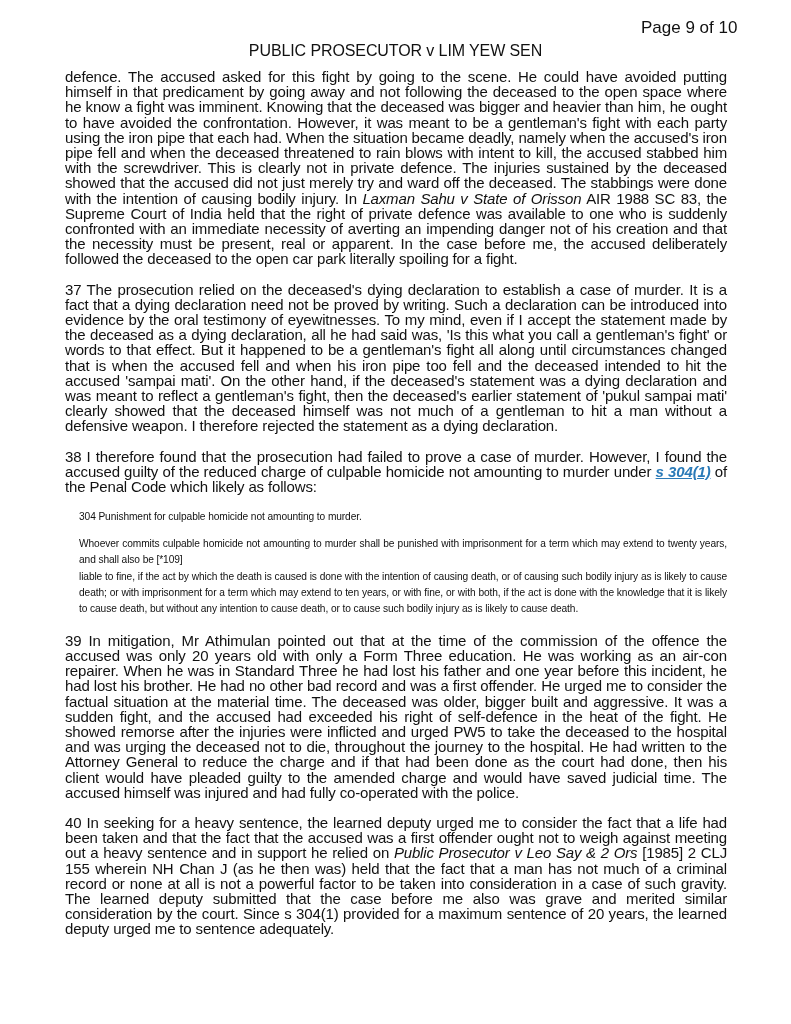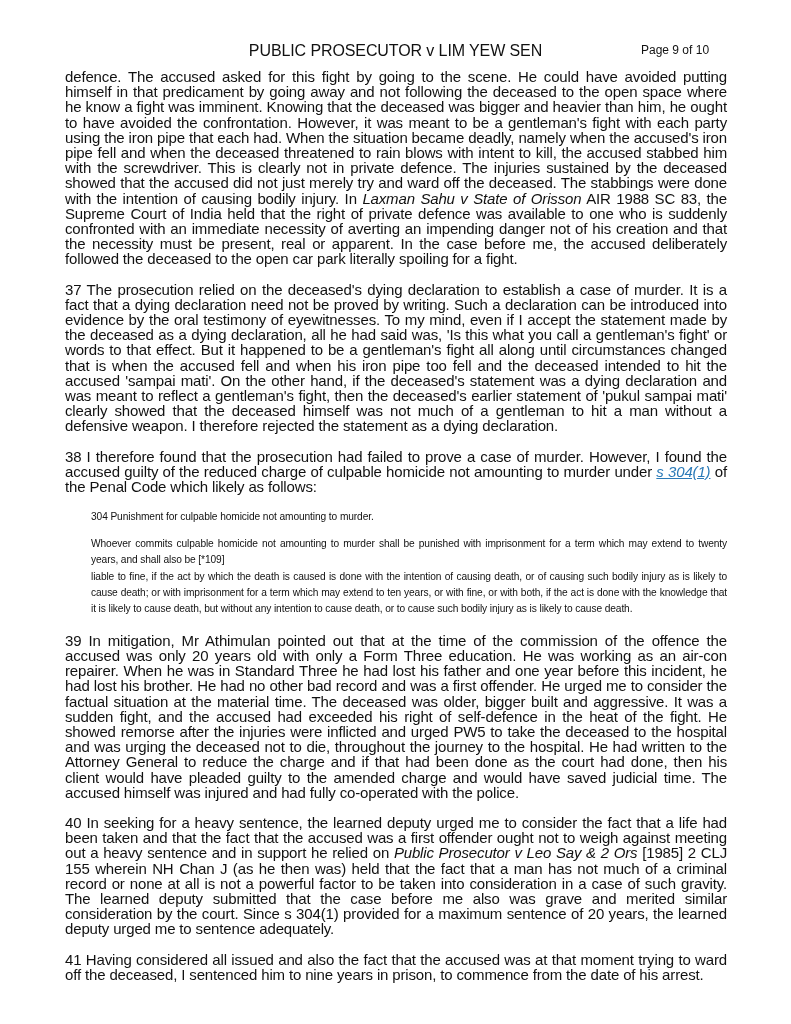--- a/index.html
+++ b/index.html
@@ -12,24 +12,23 @@
       height: 1024px;
       position: relative;
       overflow: hidden;
       font-family: "Liberation Sans", sans-serif;
       color: #111111;
     }
     .page-number {
       position: absolute;
       top: 21px;
       left: 641px;
-      font-size: 12px;
+      font-size: 17px;
       line-height: 14px;
       white-space: nowrap;
-      margin-top: 22px;
     }
     .running-title {
       position: absolute;
       top: 44px;
       left: 0;
       width: 791px;
       text-align: center;
       font-size: 16px;
       line-height: 14px;
       letter-spacing: -0.1px;
@@ -48,23 +47,24 @@
       letter-spacing: -0.15px;
     }
     .para i {
       font-style: italic;
     }
     .link {
       color: #2a7ab8;
       font-style: italic;
       text-decoration: underline;
       cursor: pointer;
+      font-weight: bold;
     }
     .quote {
-      margin: 0 0 0 26px;
+      margin: 0 0 0 14px;
       font-size: 10.2px;
       line-height: 16.4px;
       letter-spacing: -0.1px;
     }
     .quote .q-heading {
       margin: 0 0 10px 0;
     }
     .quote .q-body {
       text-align: justify;
       margin: 0 0 15px 0;
@@ -86,15 +86,14 @@
 
   <div class="quote">
     <p class="q-heading">304 Punishment for culpable homicide not amounting to murder.</p>
     <p class="q-body"><span>Whoever commits culpable homicide not amounting to murder shall be punished with imprisonment for a term which may extend to twenty years, and shall also be [*109]</span><br><span> liable to fine, if the act by which the death is caused is done with the intention of causing death, or of causing such bodily injury as is likely to cause death; or with imprisonment for a term which may extend to ten years, or with fine, or with both, if the act is done with the knowledge that it is likely to cause death, but without any intention to cause death, or to cause such bodily injury as is likely to cause death.</span></p>
   </div>
 
   <p class="para">39 In mitigation, Mr Athimulan pointed out that at the time of the commission of the offence the accused was only 20 years old with only a Form Three education. He was working as an air-con repairer. When he was in Standard Three he had lost his father and one year before this incident, he had lost his brother. He had no other bad record and was a first offender. He urged me to consider the factual situation at the material time. The deceased was older, bigger built and aggressive. It was a sudden fight, and the accused had exceeded his right of self-defence in the heat of the fight. He showed remorse after the injuries were inflicted and urged PW5 to take the deceased to the hospital and was urging the deceased not to die, throughout the journey to the hospital. He had written to the Attorney General to reduce the charge and if that had been done as the court had done, then his client would have pleaded guilty to the amended charge and would have saved judicial time. The accused himself was injured and had fully co-operated with the police.</p>
 
   <p class="para"><span>40 In seeking for a heavy sentence, the learned deputy urged me to consider the fact that a life had been taken and that the fact that the accused was a first offender ought not to weigh against meeting out a heavy sentence and in support he relied on </span><i>Public Prosecutor v Leo Say &amp; 2 Ors</i><span> [1985] 2 CLJ 155  wherein NH Chan J (as he then was) held that the fact that a man has not much of a criminal record or none at all is not a powerful factor to be taken into consideration in a case of such gravity. The learned deputy submitted that the case before me also was grave and merited similar consideration by the court. Since s 304(1) provided for a maximum sentence of 20 years, the learned deputy urged me to sentence adequately.</span></p>
 
-  <p class="para">41 Having considered all issued and also the fact that the accused was at that moment trying to ward off the deceased, I sentenced him to nine years in prison, to commence from the date of his arrest.</p>
 
 </div>
 
 </body></html>

